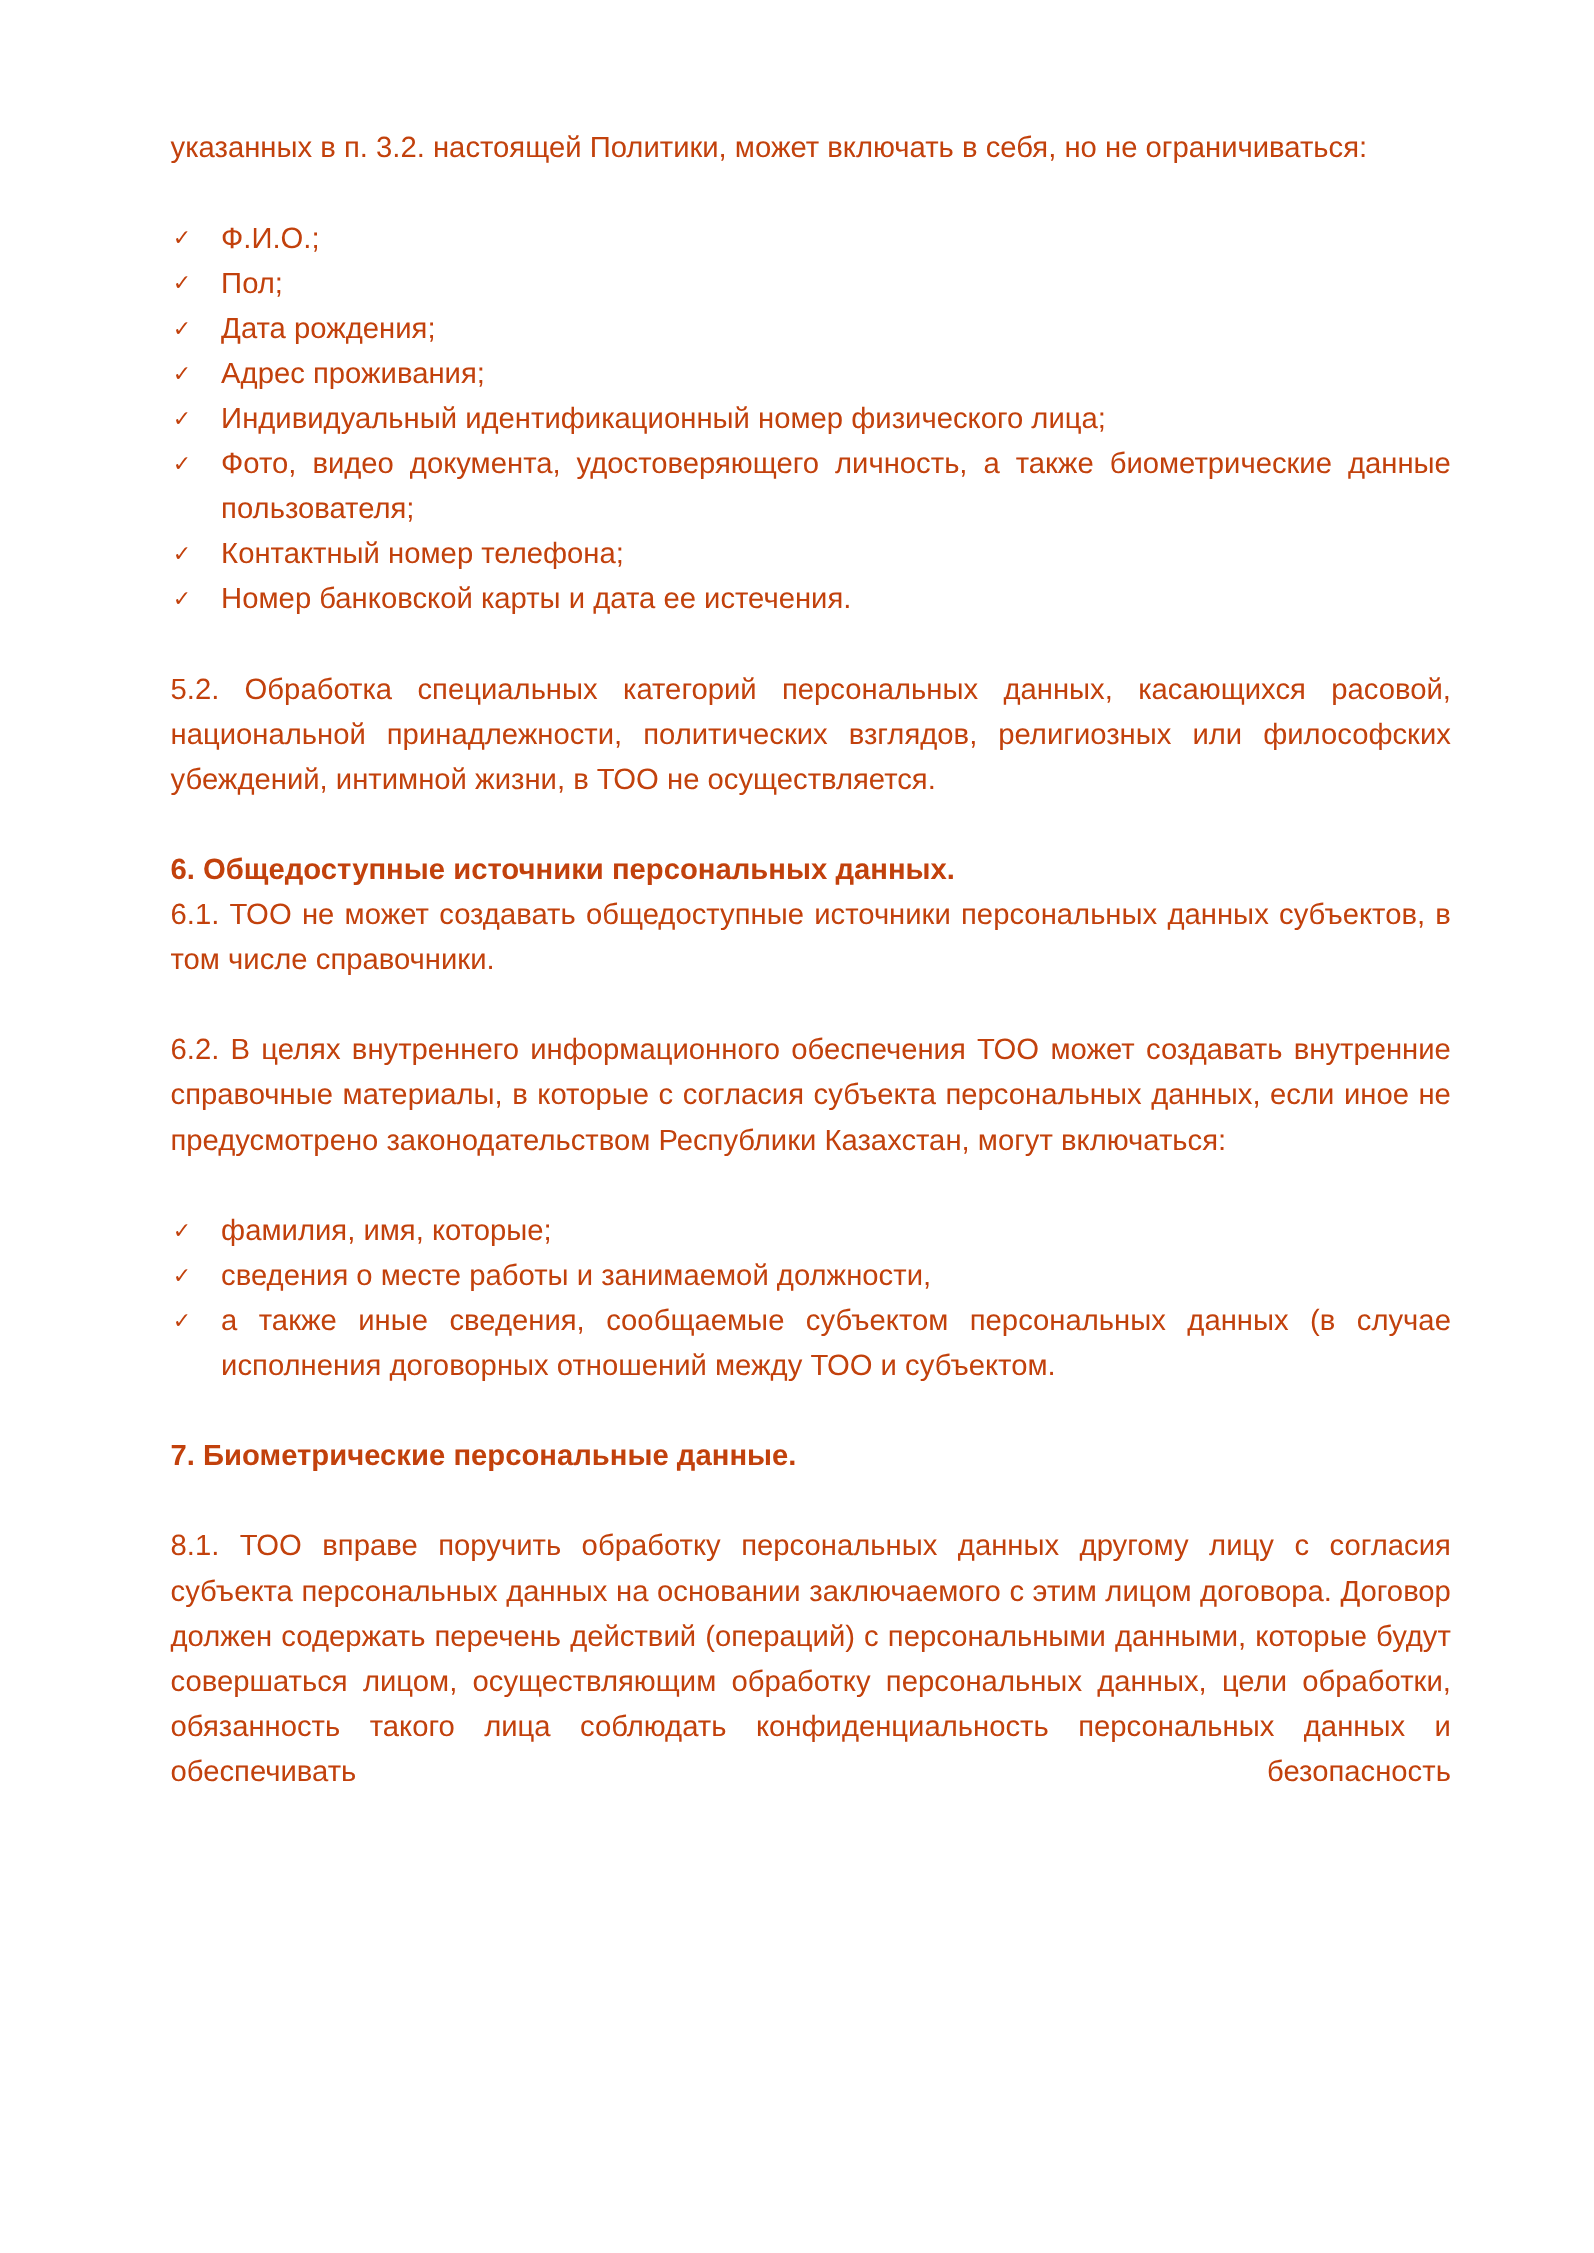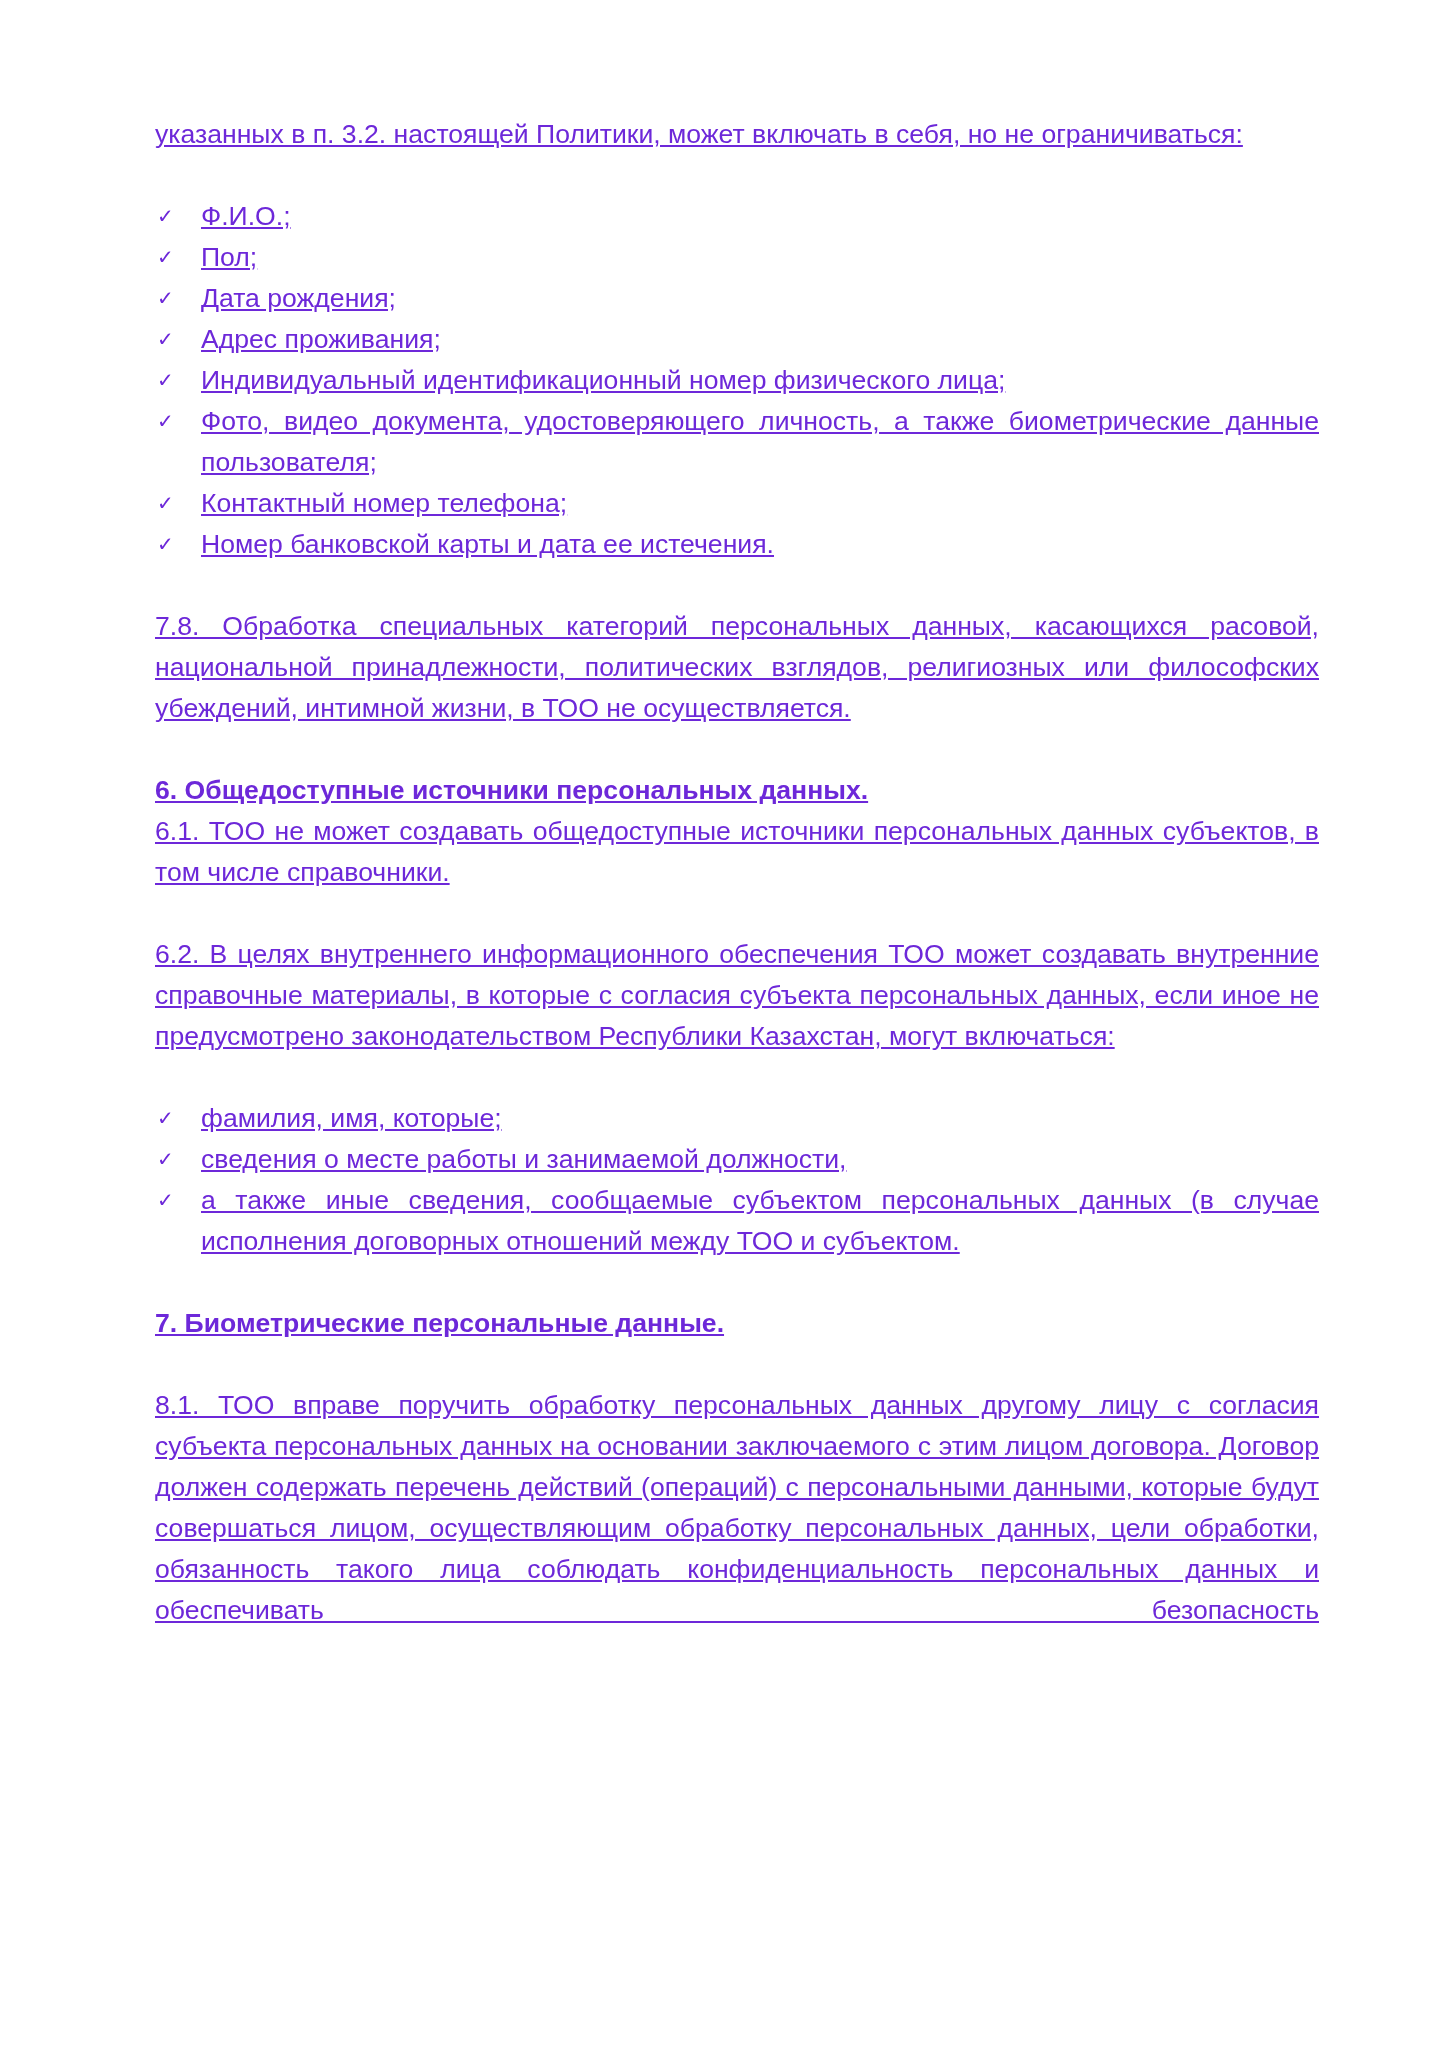--- a/index.html
+++ b/index.html
@@ -5,22 +5,21 @@
   html, body { margin: 0; padding: 0; background: #ffffff; }
   body { width: 1449px; height: 2048px; overflow: hidden; position: relative; }
   .page {
     position: absolute;
     left: 155px;
     top: 114px;
     width: 1164px;
     font-family: "Liberation Sans", sans-serif;
     font-size: 26.6px;
     line-height: 41px;
-    color: #6d28d9;
-    text-decoration: underline;
+    color: #c2410c;
   }
   p { margin: 0; text-align: justify; text-align-last: left; }
   .gap { height: 41px; }
   .heading { font-weight: bold; text-align: left; }
   ul.checks { list-style: none; margin: 0; padding: 0; }
   ul.checks li {
     position: relative;
     padding-left: 46px;
     text-align: justify;
     text-align-last: left;
@@ -47,21 +46,21 @@
     <li><span class="mark">✓</span><span>Пол;</span></li>
     <li><span class="mark">✓</span><span>Дата рождения;</span></li>
     <li><span class="mark">✓</span><span>Адрес проживания;</span></li>
     <li><span class="mark">✓</span><span>Индивидуальный идентификационный номер физического лица;</span></li>
     <li><span class="mark">✓</span><span>Фото, видео документа, удостоверяющего личность, а также биометрические данные пользователя;</span></li>
     <li><span class="mark">✓</span><span>Контактный номер телефона;</span></li>
     <li><span class="mark">✓</span><span>Номер банковской карты и дата ее истечения.</span></li>
   </ul>
   <div class="gap"></div>
 
-  <p>7.8. Обработка специальных категорий персональных данных, касающихся расовой, национальной принадлежности, политических взглядов, религиозных или философских убеждений, интимной жизни, в ТОО не осуществляется.</p>
+  <p>5.2. Обработка специальных категорий персональных данных, касающихся расовой, национальной принадлежности, политических взглядов, религиозных или философских убеждений, интимной жизни, в ТОО не осуществляется.</p>
   <div class="gap"></div>
 
   <p class="heading">6. Общедоступные источники персональных данных.</p>
   <p>6.1. ТОО не может создавать общедоступные источники персональных данных субъектов, в том числе справочники.</p>
   <div class="gap"></div>
 
   <p>6.2. В целях внутреннего информационного обеспечения ТОО может создавать внутренние справочные материалы, в которые с согласия субъекта персональных данных, если иное не предусмотрено законодательством Республики Казахстан, могут включаться:</p>
   <div class="gap"></div>
 
   <ul class="checks">

